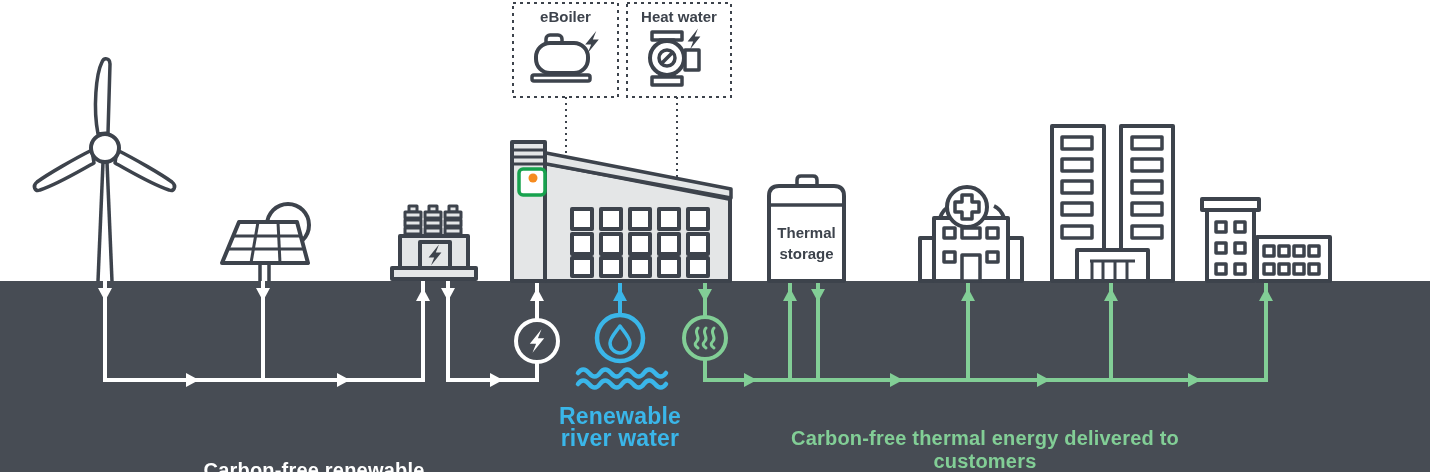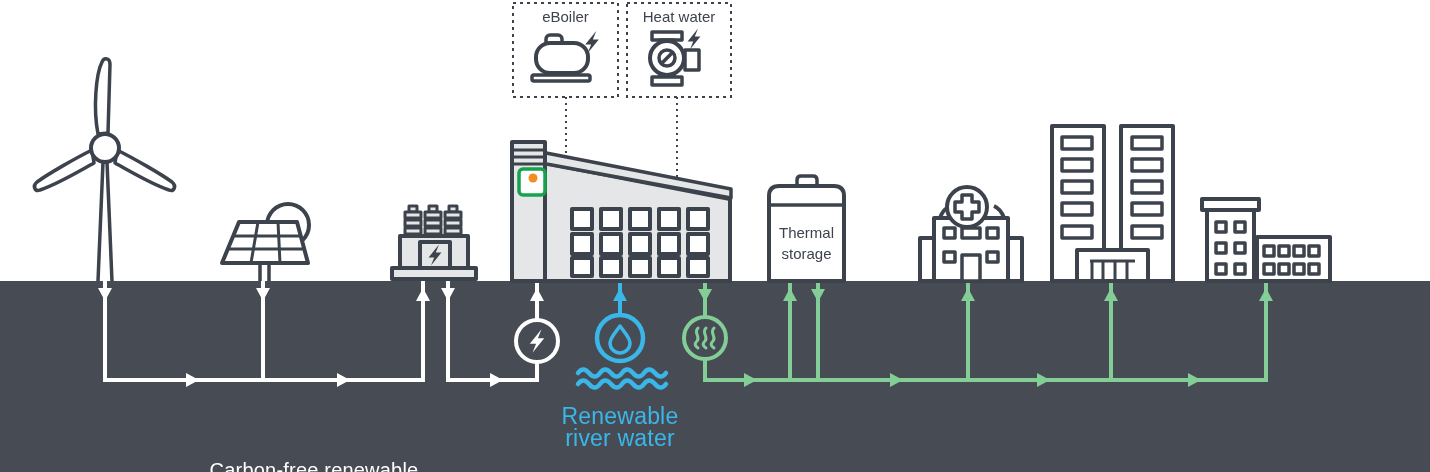--- a/index.html
+++ b/index.html
@@ -1,19 +1,19 @@
 <!DOCTYPE html>
 <html style="--outline: #3D434C; --ground: #474C54; --building-fill: #E4E6E7; --electricity-white: #FFFFFF; --water-blue: #3AB6E9; --thermal-green: #82CE96; --logo-green: #17A24E; --logo-orange: #F68B1F;"><head>
 <meta charset="utf-8">
 <style>
   html,body{margin:0;padding:0;background:#fff;}
   .stage{position:relative;width:1430px;height:472px;background:#fff;overflow:hidden;
          font-family:"Liberation Sans",sans-serif;}
   .stage svg{position:absolute;left:0;top:0;}
-  .label{position:absolute;font-weight:normal;text-align:center;white-space:pre-line;}
+  .label{position:absolute;font-weight:bold;text-align:center;white-space:pre-line;}
   .callout-label{font-size:15px;color:var(--outline);}
   .tank-label{font-size:15px;line-height:21px;color:var(--outline);}
   .flow-label{font-size:20px;letter-spacing:.2px;}
   .flow-label.white{color:#ffffff;}
   .flow-label.blue{color:var(--water-blue);font-size:23px;line-height:22px;}
   .flow-label.green{color:var(--thermal-green);}
 </style>
 </head>
 <body>
 
@@ -251,13 +251,14 @@
   </g>
 </svg>
 
   <div class="label callout-label" style="left:513px;top:8px;width:105px;">eBoiler</div>
   <div class="label callout-label" style="left:627px;top:8px;width:104px;">Heat water</div>
   <div class="label tank-label" style="left:769px;top:222px;width:75px;">Thermal
 storage</div>
   <div class="label flow-label white" style="left:164px;top:427px;width:300px;margin-top:32px;">Carbon-free renewable electricity</div>
   <div class="label flow-label blue" style="left:545px;top:405px;width:150px;">Renewable
 river water</div>
+  <div class="label flow-label green" style="left:740px;top:427px;width:490px;">Carbon-free thermal energy delivered to customers</div>
 </div>
 
 </body></html>

